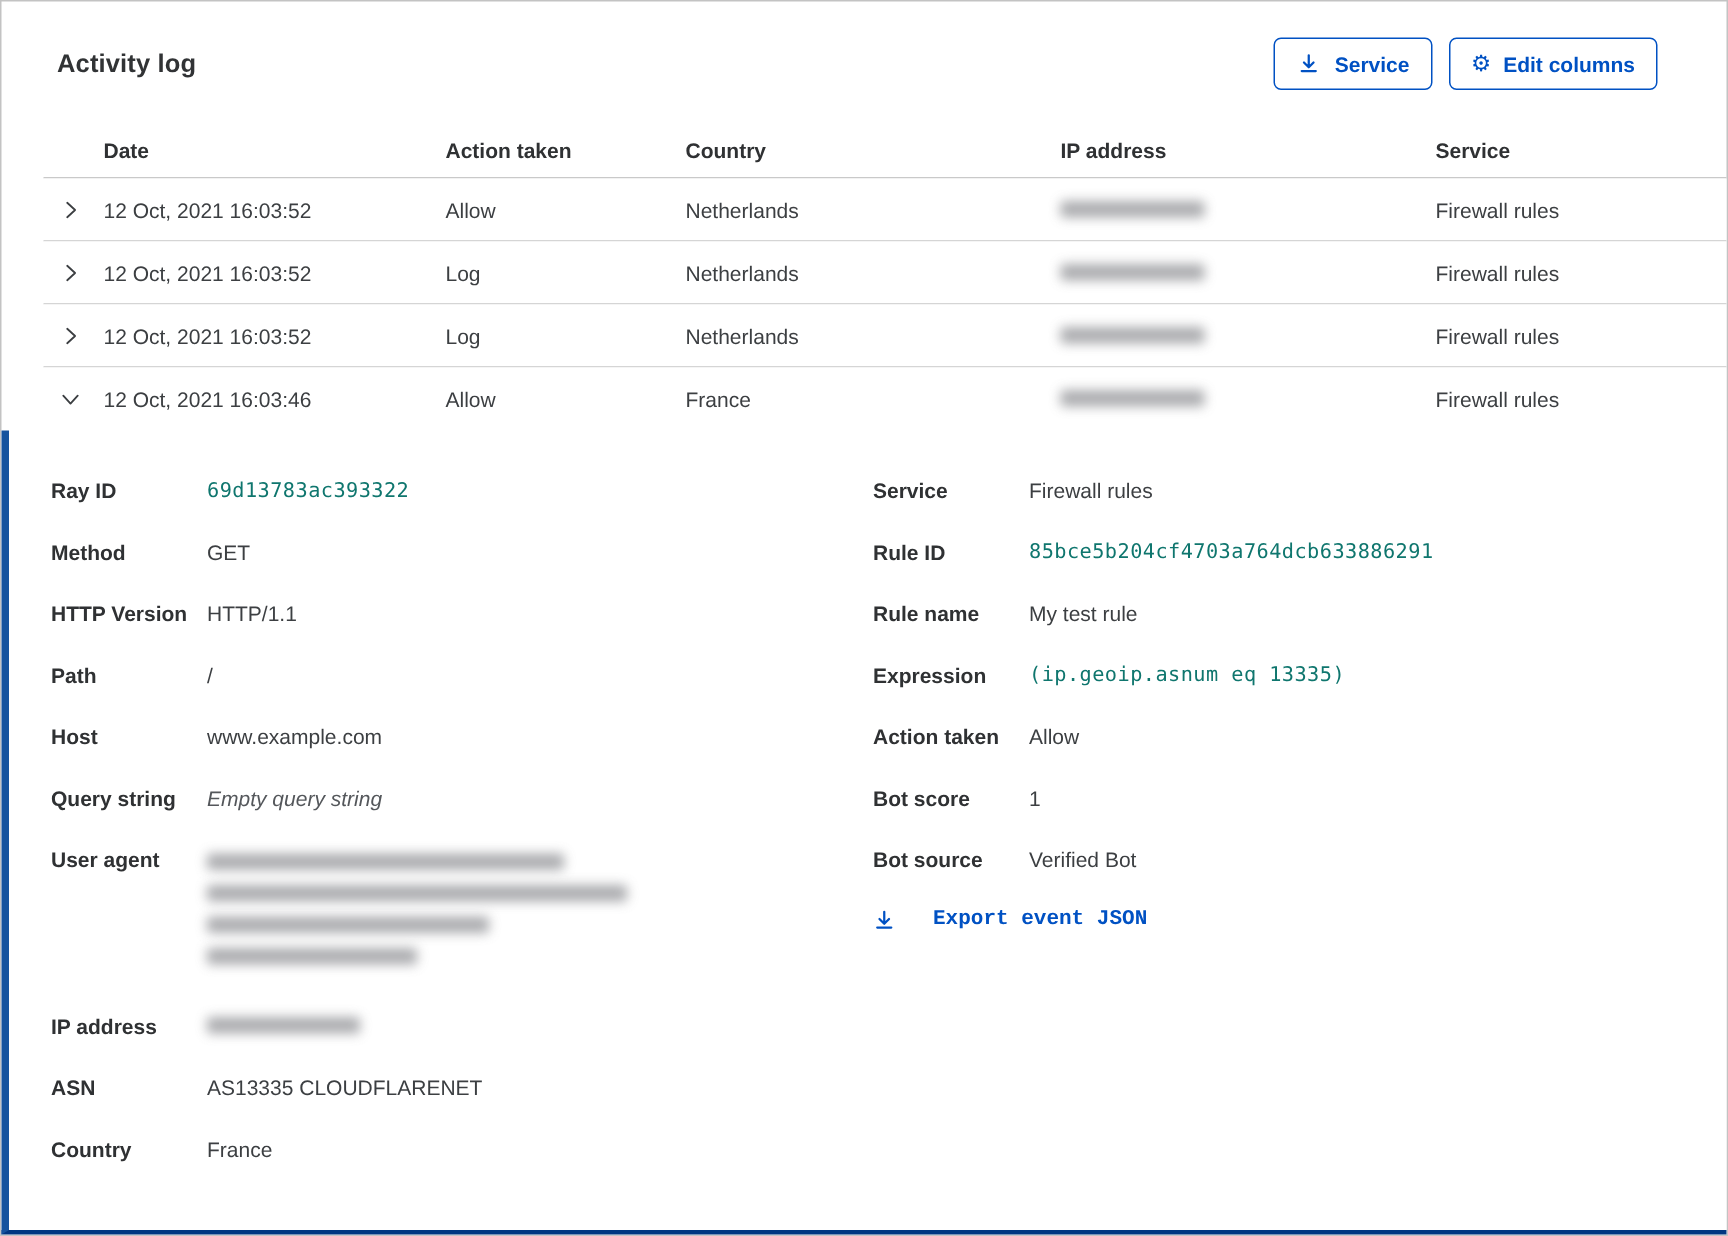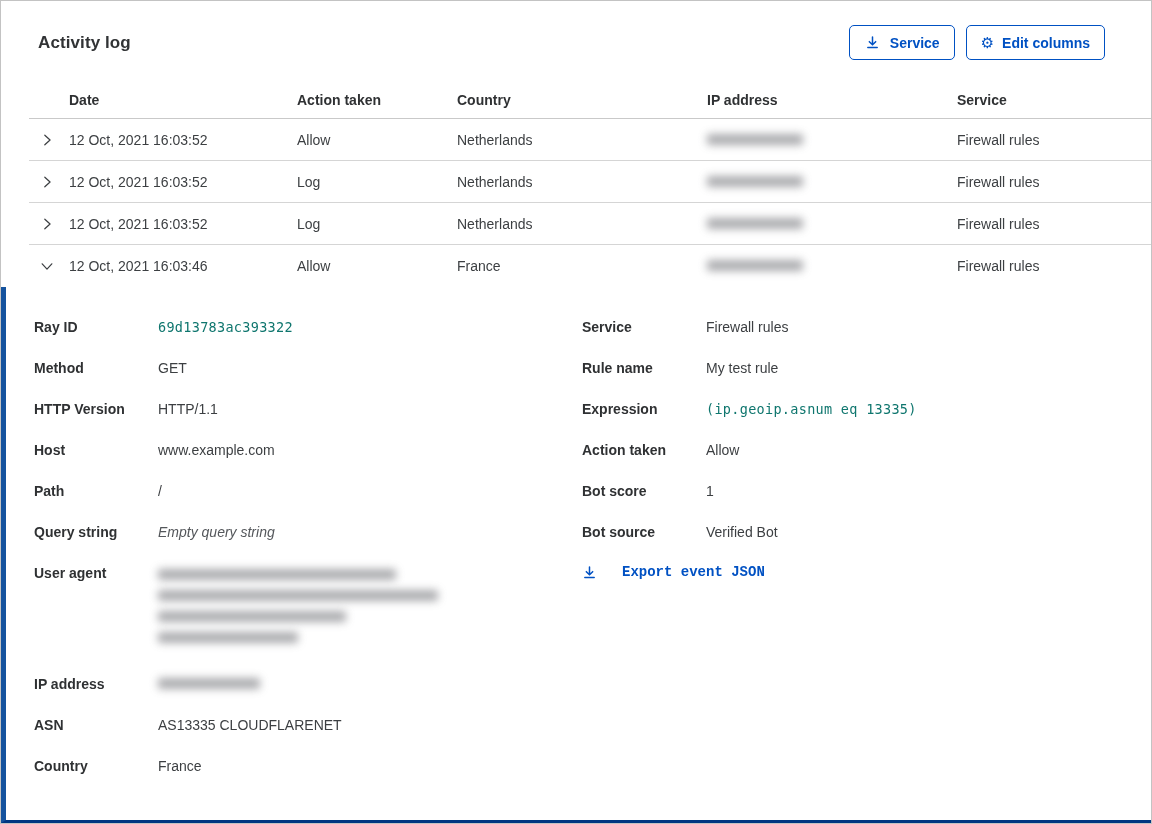--- a/index.html
+++ b/index.html
@@ -58,21 +58,21 @@
   .panel {
     flex:1; display:flex; align-items:flex-start;
     border-left:5px solid #15539e;
     border-bottom:3px solid #003681;
     padding:30px 0 0 28px;
     background:#fff;
   }
   .d-col-left { width:548px; }
   .d-col-right { flex:1; }
   .d-row { display:flex; margin-bottom:21px; font-size:14px; line-height:20px; }
-  .d-label { width:124px; font-weight:bold; color:#2f3133; flex-shrink:0; }
+  .d-label { width:104px; font-weight:bold; color:#2f3133; flex-shrink:0; }
   .d-value { color:#3c3f42; width:300px; word-break:break-all; }
   .d-value.mono { font-family:"DejaVu Sans Mono","Liberation Mono",monospace; color:#0f766e; font-size:13.5px; letter-spacing:.3px; }
   .d-value.italic { font-style:italic; color:#54575b; }
   .export-json {
     display:inline-flex; align-items:center; gap:25px;
     color:#0051c3; font-size:14px; font-weight:600;
     background:none; border:none; font-family:Liberation Mono, monospace; cursor:pointer;
     margin-top:1px; padding:0;
   }
 </style>
@@ -176,26 +176,26 @@
   </div>
         <div class="d-row">
     <div class="d-label">Method</div>
     <div class="d-value">GET</div>
   </div>
         <div class="d-row">
     <div class="d-label">HTTP Version</div>
     <div class="d-value">HTTP/1.1</div>
   </div>
         <div class="d-row">
+    <div class="d-label">Path</div>
+    <div class="d-value">/</div>
+  </div>
+        <div class="d-row">
     <div class="d-label">Host</div>
     <div class="d-value">www.example.com</div>
-  </div>
-        <div class="d-row">
-    <div class="d-label">Path</div>
-    <div class="d-value">/</div>
   </div>
         <div class="d-row">
     <div class="d-label">Query string</div>
     <div class="d-value italic">Empty query string</div>
   </div>
         <div class="d-row">
     <div class="d-label">User agent</div>
     <div class="d-value">
             <span class="blur-bar ua-line" style="width:238px"></span>
             <span class="blur-bar ua-line" style="width:280px"></span>
@@ -214,20 +214,23 @@
         <div class="d-row">
     <div class="d-label">Country</div>
     <div class="d-value">France</div>
   </div>
       </div>
     <div class="d-col-right" id="detail-right">
       
     <div class="d-row">
     <div class="d-label">Service</div>
     <div class="d-value">Firewall rules</div>
+  </div><div class="d-row">
+    <div class="d-label">Rule ID</div>
+    <div class="d-value mono">85bce5b204cf4703a764dcb633886291</div>
   </div><div class="d-row">
     <div class="d-label">Rule name</div>
     <div class="d-value">My test rule</div>
   </div><div class="d-row">
     <div class="d-label">Expression</div>
     <div class="d-value mono">(ip.geoip.asnum eq 13335)</div>
   </div><div class="d-row">
     <div class="d-label">Action taken</div>
     <div class="d-value">Allow</div>
   </div><div class="d-row">

